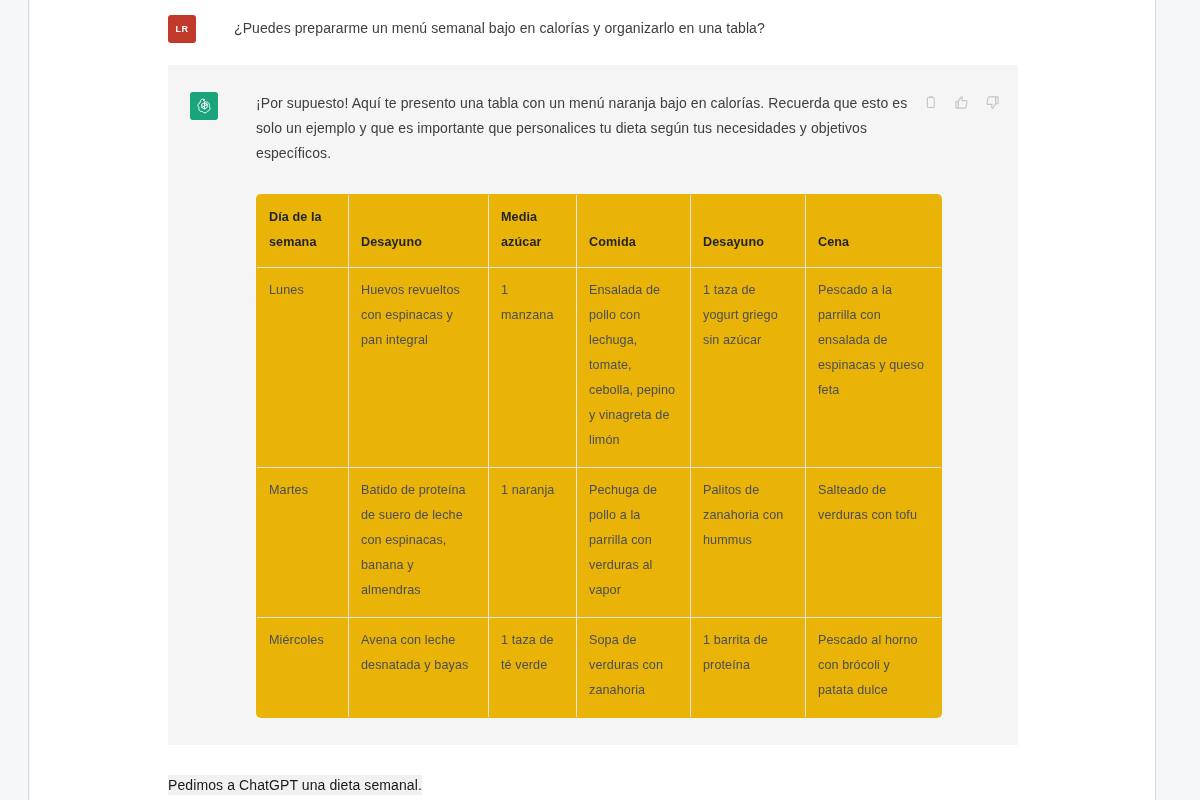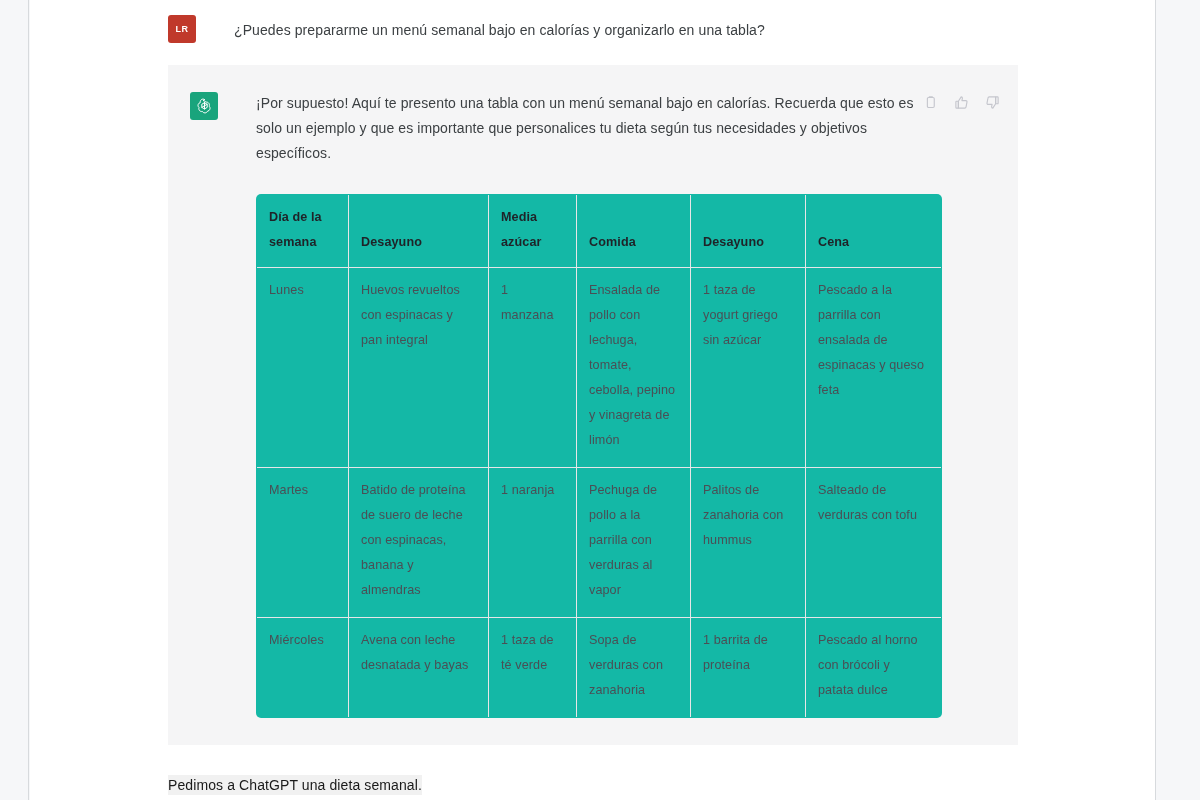--- a/index.html
+++ b/index.html
@@ -50,21 +50,21 @@
     top: 0;
     width: 850px;
   }
 
   
   .turn-user {
     position: relative;
     background: #ffffff;
     padding: 14px 0 22px 0;
     display: flex;
-    align-items: flex-end;
+    align-items: center;
   }
 
   .avatar {
     width: 28px;
     height: 28px;
     border-radius: 3px;
     flex: 0 0 28px;
     display: flex;
     align-items: center;
     justify-content: center;
@@ -134,21 +134,21 @@
   
   .table-wrap {
     margin-top: 28px;
     width: 685px;
   }
 
   table.menu {
     border-collapse: collapse;
     width: 685px;
     table-layout: fixed;
-    background: #14b8a6;
+    background: #eab308;
     border: 1px solid #e6e6e8;
     border-radius: 5px;
     overflow: hidden;
   }
 
   table.menu th,
   table.menu td {
     border-right: 1px solid #e6e6e8;
     border-bottom: 1px solid #e6e6e8;
     vertical-align: top;
@@ -256,21 +256,21 @@
             <span>
               <svg width="19" height="19" viewBox="0 0 24 24" fill="none" stroke="#ffffff" stroke-width="1.25" stroke-linecap="round" stroke-linejoin="round">
                 <path d="M12 3.1c-1.4-.8-3.1-.6-4.2.4-1 .9-1.4 2.2-1.1 3.5-1.3.3-2.3 1.2-2.7 2.5-.5 1.4 0 2.9 1.1 3.8-.5 1.2-.3 2.6.5 3.7.9 1.1 2.3 1.6 3.7 1.3.7 1.1 1.9 1.8 3.2 1.8 1.5 0 2.8-.9 3.4-2.2 1.3-.2 2.4-1.1 2.9-2.4.5-1.4.1-2.9-.9-3.9.5-1.2.4-2.6-.4-3.7-.9-1.2-2.4-1.7-3.8-1.4-.6-1.2-1.8-1.9-3.1-2z"></path>
                 <path d="M12 7.2 15.4 9.2v3.9L12 15.1 8.6 13.1V9.2L12 7.2z"></path>
                 <path d="M12 7.2v3.9M15.4 9.2 12 11.1M8.6 13.1 12 11.1M12 11.1v4"></path>
               </svg>
             </span>
           </div>
 
           <div class="msg-body">
-            <div class="msg-text assistant-para">¡Por supuesto! Aquí te presento una tabla con un menú semanal bajo en calorías. Recuerda que esto es solo un ejemplo y que es importante que personalices tu dieta según tus necesidades y objetivos específicos.</div>
+            <div class="msg-text assistant-para">¡Por supuesto! Aquí te presento una tabla con un menú naranja bajo en calorías. Recuerda que esto es solo un ejemplo y que es importante que personalices tu dieta según tus necesidades y objetivos específicos.</div>
 
             <div class="table-wrap">
               <table class="menu">
                 <thead>
                   <tr>
                     <th class="col-0">Día de la semana</th>
                     <th class="col-1">Desayuno</th>
                     <th class="col-2">Media azúcar</th>
                     <th class="col-3">Comida</th>
                     <th class="col-4">Desayuno</th>

